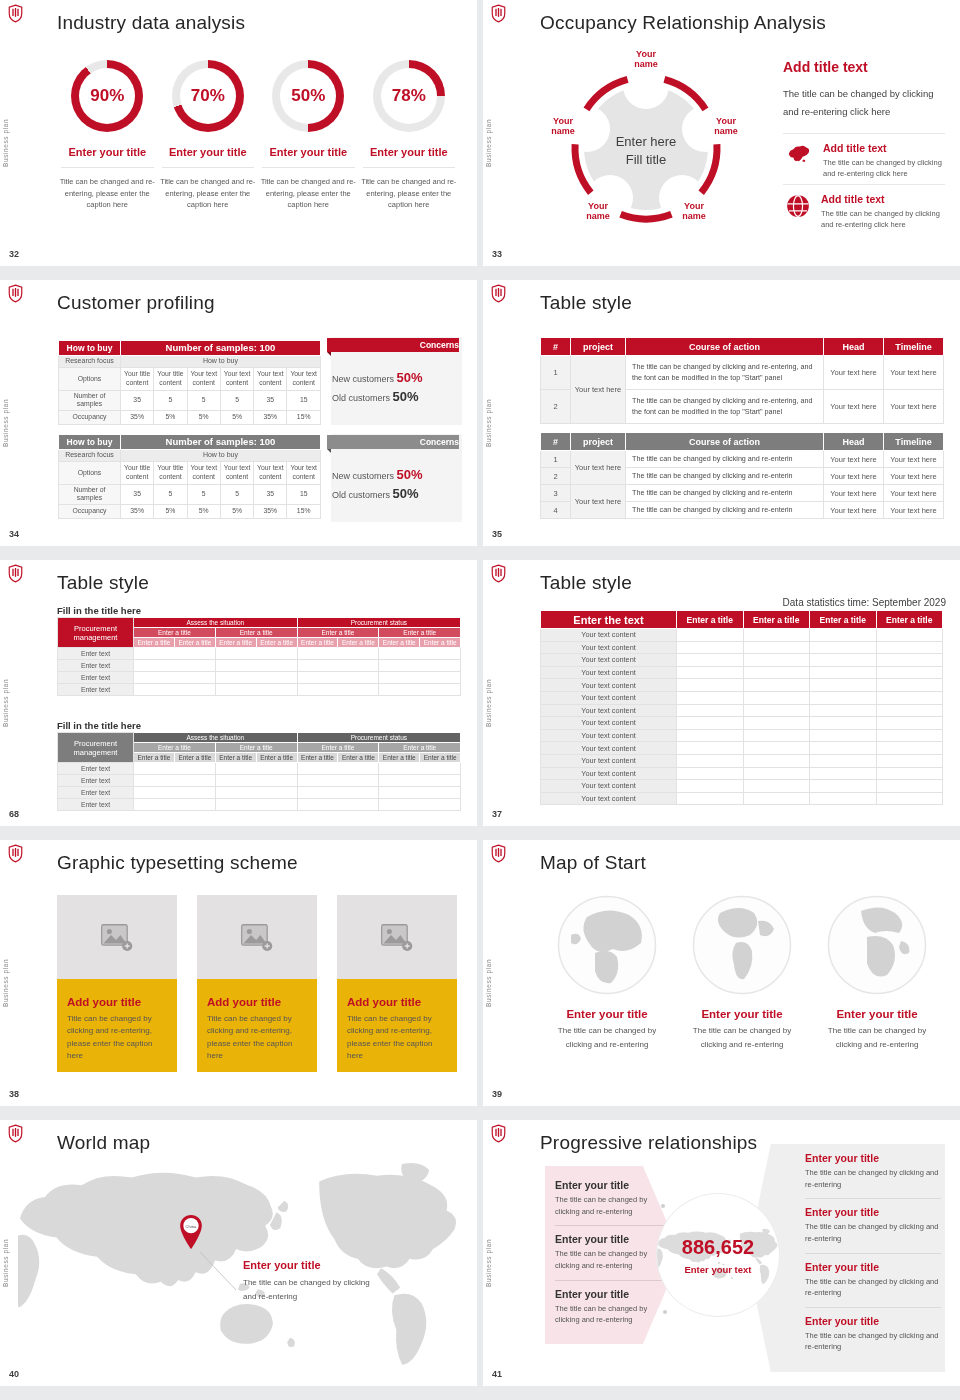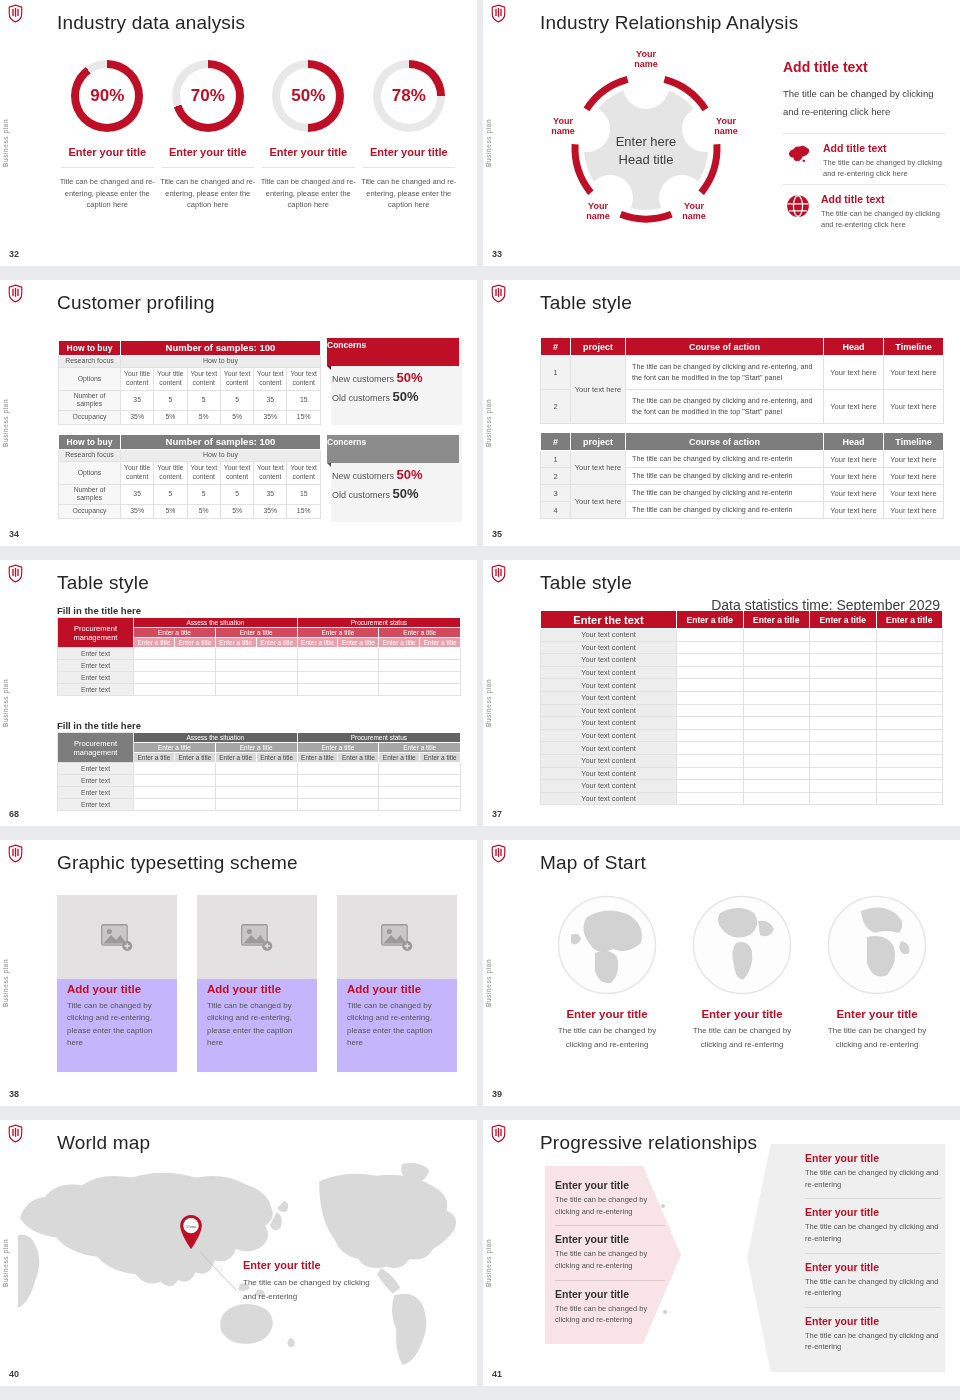--- a/index.html
+++ b/index.html
@@ -41,21 +41,21 @@
   .t34{width:262px}
   .t34 td{font-size:6.8px;line-height:1.25}
   .t34 .h1{font-size:8.5px}
   .t34 .h2{font-size:9.5px}
   .t34 .h1,.t34 .h2{color:#fff;font-weight:bold;border-color:rgba(255,255,255,.5)}
   .th-red .h1,.th-red .h2{background:var(--red)}
   .th-gray .h1,.th-gray .h2{background:var(--g0)}
   .t34 .sub{background:#ececec;font-size:7px}
   .t34 .lbl{background:#f7f7f7}
   .cpanel{position:absolute;width:131px;height:88px;background:#f4f4f4}
-  .ribbon{position:absolute;left:-4px;right:3px;top:1px;height:28px;line-height:14px;text-align:left;color:#fff;font-weight:bold;font-size:8.5px}
+  .ribbon{position:absolute;left:-4px;right:3px;top:1px;height:14px;line-height:14px;text-align:right;color:#fff;font-weight:bold;font-size:8.5px}
   .ribbon.rr{background:var(--red)} .ribbon.rr::before{border-top-color:var(--redfold)}
   .ribbon.rg{background:#8c8c8c} .ribbon.rg::before{border-top-color:var(--grfold)}
   .ribbon::before{content:"";position:absolute;left:0;top:100%;border-top:4px solid #000;border-left:4px solid transparent}
   .cline{position:absolute;left:1px;font-size:9px;color:#555;white-space:nowrap}
   .cval{font-size:13px;font-weight:bold}
   
   .t35{width:403px}
   .t35 td{font-size:7.5px}
   .t35 .hd td{color:#fff;font-weight:bold;font-size:9px;border-color:rgba(255,255,255,.5)}
   .t35r .hd td{background:var(--red)}
@@ -67,32 +67,32 @@
   .t36{width:403px}
   .t36 td{font-size:6.8px}
   .t36 tr.hh{height:9px}
   .t36 tr.bb{height:12px}
   .t36 .corner{color:#fff;font-size:7.5px;line-height:1.2}
   .t36 .gA,.t36 .gB,.t36 .gC{color:#fff;font-size:6.5px;border-color:rgba(255,255,255,.55)}
   .t36r .corner{background:var(--red)} .t36r .gA{background:var(--red)} .t36r .gB{background:var(--red2)} .t36r .gC{background:var(--red3)}
   .t36g .corner{background:var(--g0)} .t36g .gA{background:var(--g1)} .t36g .gB{background:var(--g2)} .t36g .gC{background:var(--g3);color:#444}
   .t36 .lbl{background:#efefef}
   
-  .note37{position:absolute;left:54px;top:37px;width:403px;text-align:right;font-size:14px;color:var(--tx)}
+  .note37{position:absolute;left:60px;top:37px;width:403px;text-align:right;font-size:10px;color:var(--tx)}
   .t37{width:402px}
   .t37 td{font-size:7.5px;border-color:#e6e6e6}
   .t37 .hd td{background:var(--red);color:#fff;font-weight:bold;font-size:8.5px;border-color:rgba(255,255,255,.5)}
   .t37 .hd .big{font-size:11px}
   .t37 .lbl{background:#ededed;font-size:7.3px}
   .t37 tr{height:12.6px}
   
   .cards{position:absolute;left:57px;top:55px;display:flex;gap:20px}
   .card{width:120px}
   .cimg{height:84px;background:#e3e1e1;display:flex;align-items:center;justify-content:center}
-  .cbody{height:93px;background:#c4b5fd;padding:4px 10px 0}
+  .cbody{height:93px;background:#eab308;padding:17px 10px 0}
   .cbody .ct{font-size:11.5px;font-weight:bold;color:var(--red);margin-bottom:5px}
   .cbody .cc{font-size:8px;color:#555;line-height:1.55}
   
   .globes{position:absolute;left:64px;top:55px;display:flex;gap:15px}
   .gitem{width:120px}
   .gl{width:100px;height:100px;margin:0 auto;display:block}
   .gt{text-align:center;font-size:11.5px;font-weight:bold;color:var(--red);margin-top:13px}
   .gc{text-align:center;font-size:8px;color:#555;line-height:1.8;margin-top:4px}
   
   .map40{position:absolute;left:18px;top:40px;width:444px;height:208px;color:#d9d9d9}
@@ -248,32 +248,32 @@
       </div>
     </div>
     <div class="pnum">32</div>
   </section>
 
   <section class="slide">
     <svg class="logo">
         <use href="#i-shield"></use>
       </svg>
     <div class="vtext">Business plan</div>
-    <div class="stitle">Industry Relationship Analysis</div>
+    <div class="stitle">Occupancy Relationship Analysis</div>
     <svg class="abs" style="left:33px;top:28px;width:260px;height:240px">
         <use href="#i-gear"></use>
       </svg>
     <div class="gname" style="left:141px;top:49px">Your name</div>
     <div class="gname" style="left:221px;top:116px">Your name</div>
     <div class="gname" style="left:58px;top:116px">Your name</div>
     <div class="gname" style="left:189px;top:201px">Your name</div>
     <div class="gname" style="left:93px;top:201px">Your name</div>
     <div class="gcenter">
       <div>Enter here</div>
-      <div>Head title</div>
+      <div>Fill title</div>
     </div>
     <div class="p33h">Add title text</div>
     <div class="p33b">The title can be changed by clicking and re-entering click here</div>
     <div class="p33i" style="top:133px">
       <svg style="width:30px;height:22px;flex:none;color:var(--red)">
           <use href="#i-china"></use>
         </svg>
       <div>
         <div class="it">Add title text</div>
         <div class="ic">The title can be changed by clicking and re-entering click here</div>
@@ -857,20 +857,27 @@
         <div class="pt">Enter your title</div>
         <div class="pc">The title can be changed by clicking and re-entering</div>
       </div>
         <div class="pitem">
         <div class="pt">Enter your title</div>
         <div class="pc">The title can be changed by clicking and re-entering</div>
       </div>
     </div>
     <div class="dot41" style="left:178px;top:84px"></div>
     <div class="dot41" style="left:180px;top:190px"></div>
+    <div class="circ41">
+      <svg class="mini41" viewBox="0 0 460 215">
+          <use href="#i-worldmap"></use>
+        </svg>
+      <div class="num41">886,652</div>
+      <div class="nlab41">Enter your text</div>
+    </div>
     <div class="ritems">
       <div class="pitem">
         <div class="pt">Enter your title</div>
         <div class="pc">The title can be changed by clicking and re-entering</div>
       </div>
         <div class="pitem">
         <div class="pt">Enter your title</div>
         <div class="pc">The title can be changed by clicking and re-entering</div>
       </div>
         <div class="pitem">

